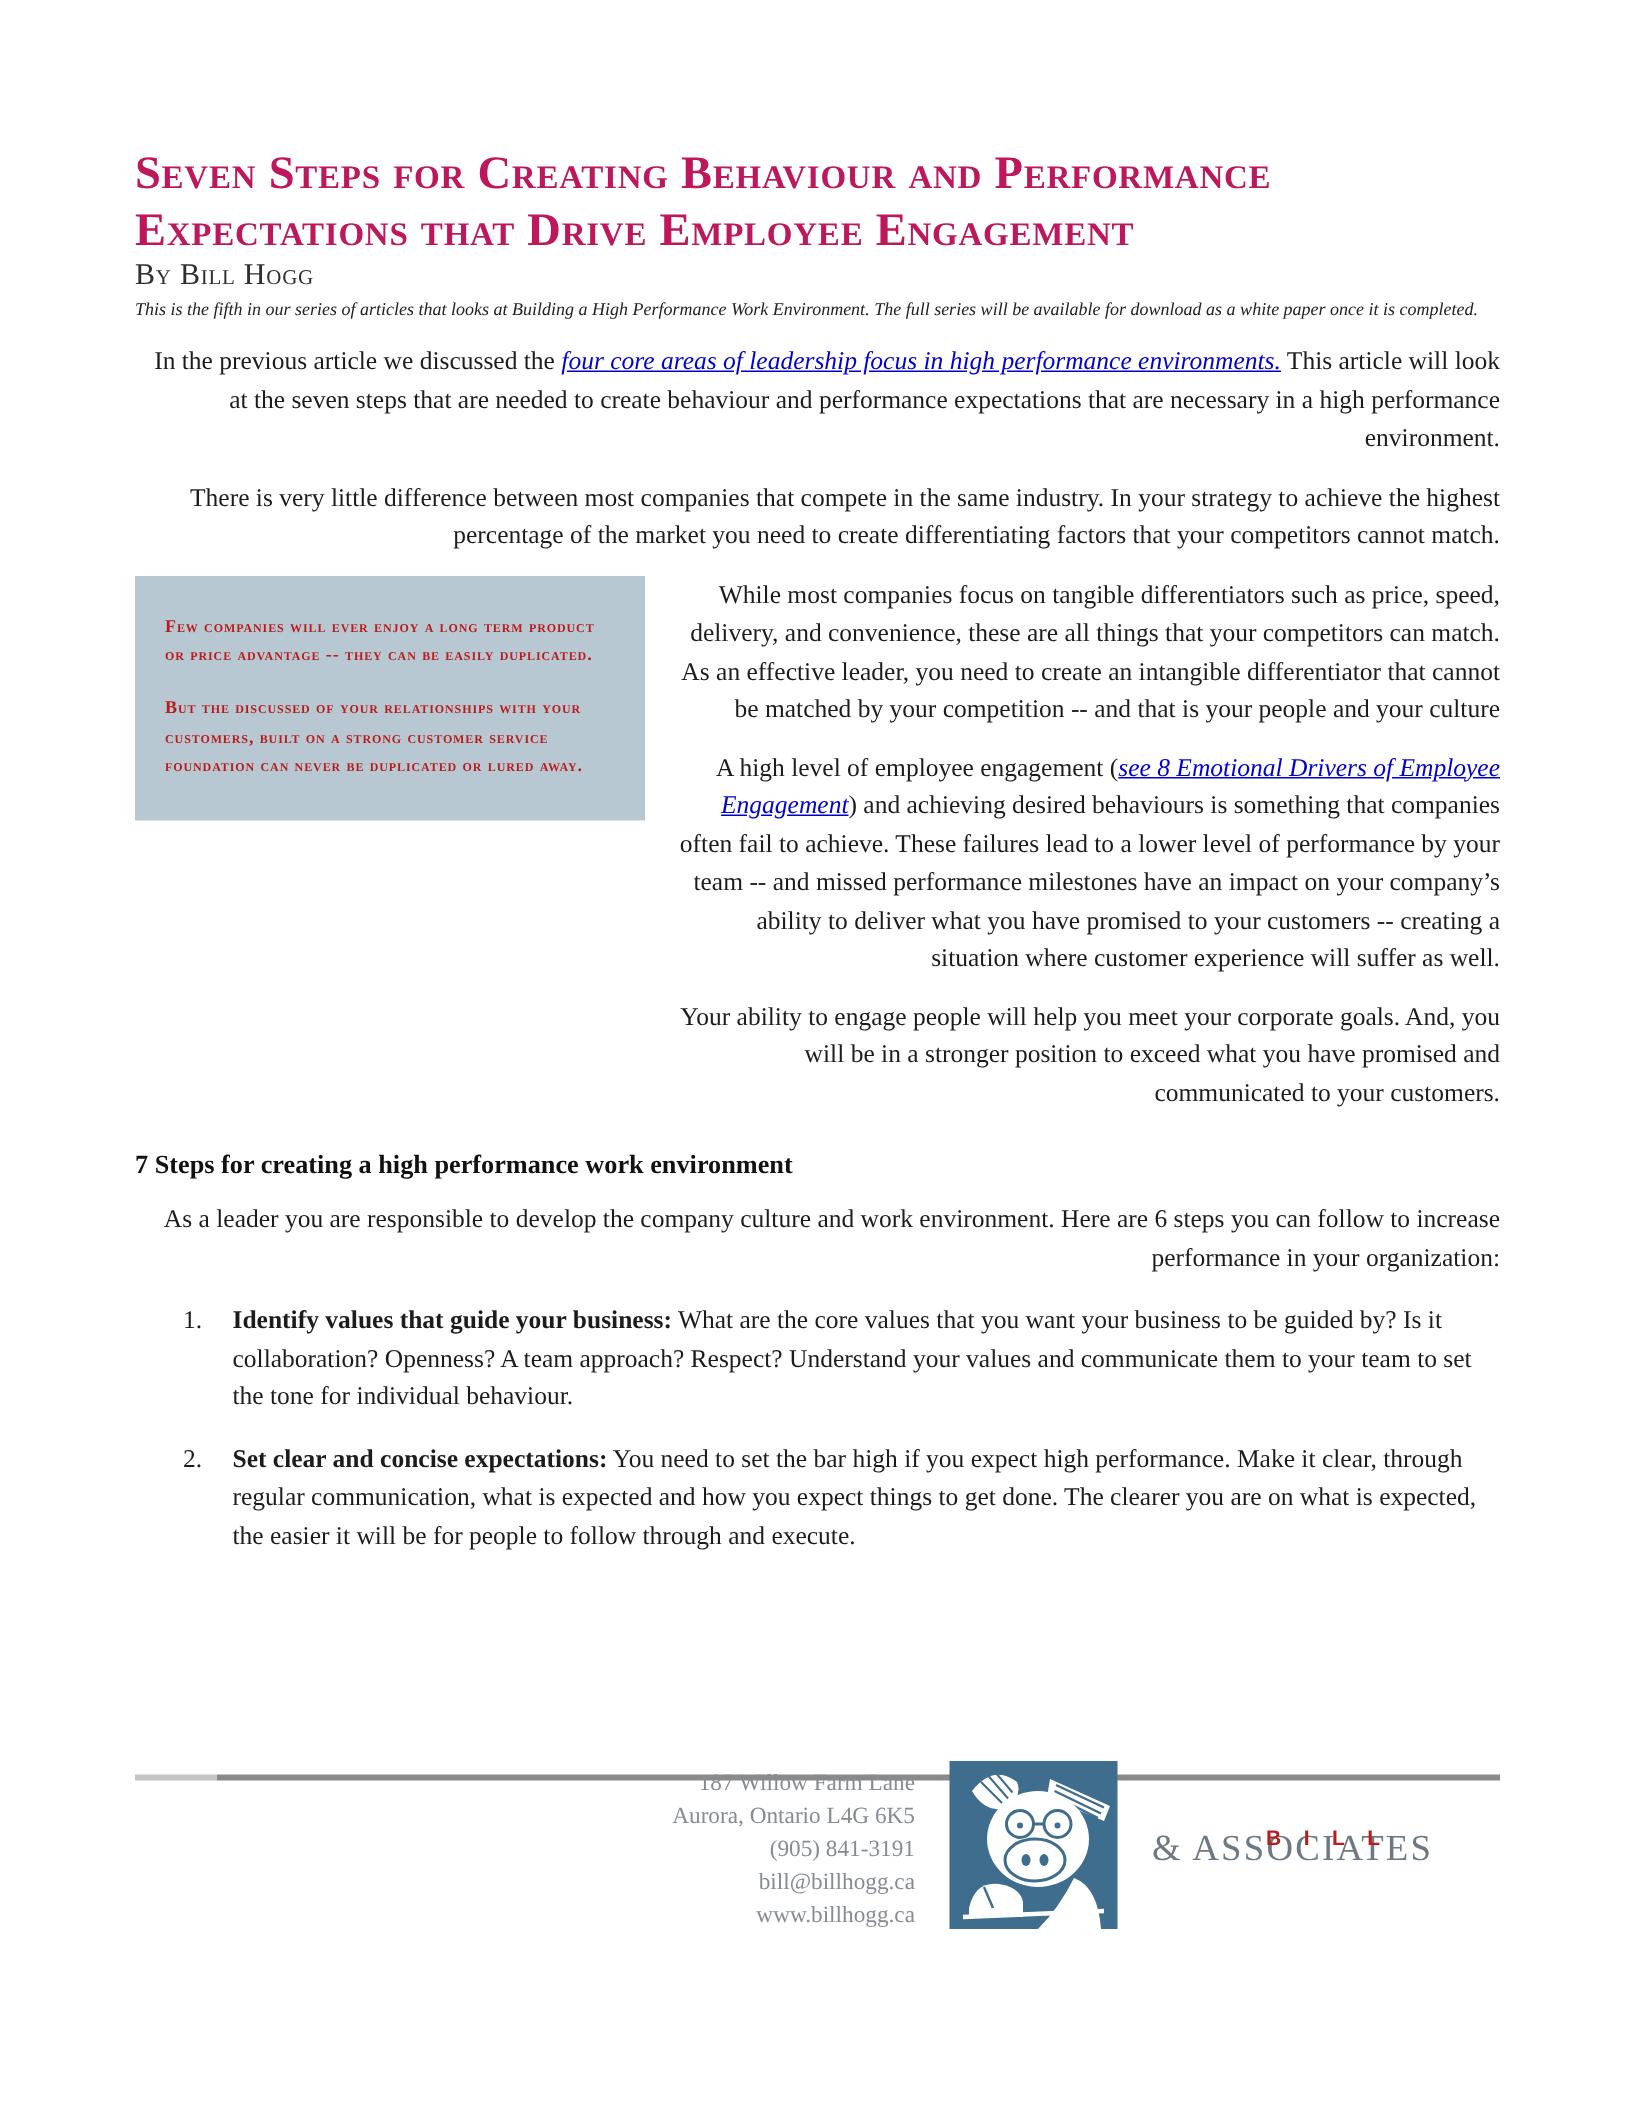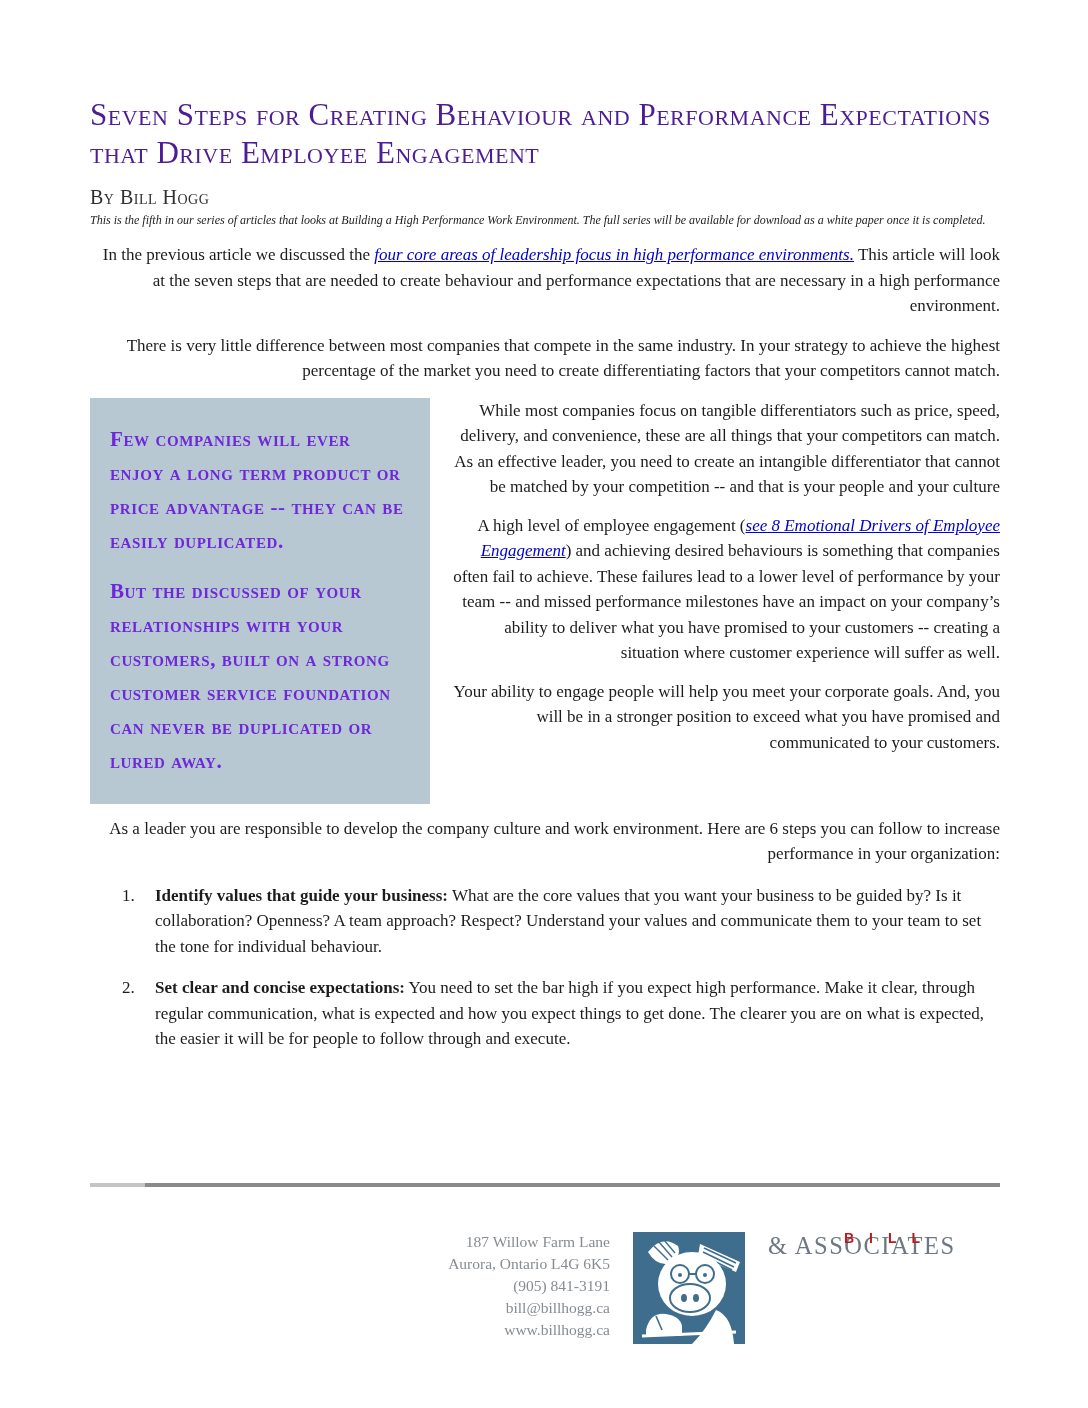--- a/index.html
+++ b/index.html
@@ -6,65 +6,65 @@
   html,body { background:#ffffff; }
   body {
     width:1088px; height:1408px; overflow:hidden;
     font-family:"Liberation Serif", serif;
     color:#1a1a1a;
   }
   .page { position:relative; width:1088px; height:1408px; background:#fff; }
   .content { padding:96px 88px 0 90px; }
 
   h1.doc-title {
-    font-size:31px; font-weight:normal; font-variant:small-caps;
-    color:#4c1d95; line-height:1.22; letter-spacing:0.5px;
-    margin-bottom:14px;
+    font-size:31px; font-weight:bold; font-variant:small-caps;
+    color:#be185d; line-height:1.22; letter-spacing:0.5px;
+    margin-bottom:0;
   }
   .byline {
     font-size:20px; font-variant:small-caps; color:#2f2f2f;
     margin-bottom:3px; letter-spacing:0.5px;
   }
   .italic-note {
     font-size:12px; font-style:italic; line-height:1.45;
     margin-bottom:13px; color:#222;
   }
   p.body-para { font-size:17px; line-height:1.5; margin-bottom:14px; color:#1c1c1c;text-align:right; }
   a.doc-link { color:#0000d0; text-decoration:underline; font-style:italic; }
 
   .two-col { display:flex; gap:14px; margin-top:8px; margin-bottom:12px; }
   .pull-quote {
     width:340px; flex:0 0 340px; align-self:flex-start;
     background:#b8c8d2; padding:24px 20px 26px 20px;
   }
   .pull-quote p {
-    font-size:21px; font-weight:bold; font-variant:small-caps;
-    color:#6d28d9; line-height:1.62; letter-spacing:0.6px;
+    font-size:12px; font-weight:bold; font-variant:small-caps;
+    color:#b91c1c; line-height:1.62; letter-spacing:0.6px;
     margin-bottom:16px;
   }
   .pull-quote p:last-child { margin-bottom:0; }
   .right-col { flex:1; padding-top:0; }
   .right-col p { margin-bottom:13px; }
 
   h2.section-heading {
     font-size:17.5px; font-weight:bold; color:#111;
     margin:10px 0 13px 0;
   }
   .steps { margin-top:4px; }
   .step { display:flex; font-size:17px; line-height:1.5; margin:16px 0 0 32px; color:#1c1c1c; }
   .step-num { flex:0 0 33px; }
   .step-lead { font-weight:bold; }
 
   .divider {
     position:absolute; left:90px; right:88px; top:1183px; height:4px;
     background:linear-gradient(to right, #c4c4c4 0 6%, #8a8a8a 6% 100%);
   }
   .footer {
-    position:absolute; top:1226px; right:88px;
-    display:flex; align-items:flex-start; gap:18px;
+    position:absolute; top:1168px; right:88px;
+    display:flex; align-items:center; gap:18px;
   }
   .address {
     text-align:right; font-size:15.5px; line-height:1.42;
     color:#868c91; padding-top:5px;
   }
   .logo-square { width:122px; height:124px; flex:0 0 122px; }
   .wordmark { position:relative; width:232px; color:#6d7882; padding-top:2px; }
   .wordmark .bill {
     position:absolute; top:4px; left:76px;
     font-family:"Liberation Sans", sans-serif; font-size:14px; font-weight:bold;
@@ -98,20 +98,21 @@
         <p>Few companies will ever enjoy a long term product or price advantage -- they can be easily duplicated.</p>
         <p>But the discussed of your relationships with your customers, built on a strong customer service foundation can never be duplicated or lured away.</p>
       </div>
       <div class="right-col">
         <p class="body-para">While most companies focus on tangible differentiators such as price, speed, delivery, and convenience, these are all things that your competitors can match. As an effective leader, you need to create an intangible differentiator that cannot be matched by your competition -- and that is your people and your culture</p>
         <p class="body-para"><span>A high level of employee engagement (</span><a class="doc-link" href="#">see 8 Emotional Drivers of Employee Engagement</a><span>) and achieving desired behaviours is something that companies often fail to achieve. These failures lead to a lower level of performance by your team -- and missed performance milestones have an impact on your company’s ability to deliver what you have promised to your customers -- creating a situation where customer experience will suffer as well.</span></p>
         <p class="body-para">Your ability to engage people will help you meet your corporate goals. And, you will be in a stronger position to exceed what you have promised and communicated to your customers.</p>
       </div>
     </div>
 
+    <h2 class="section-heading">7 Steps for creating a high performance work environment</h2>
 
     <p class="body-para">As a leader you are responsible to develop the company culture and work environment. Here are 6 steps you can follow to increase performance in your organization:</p>
 
     <div class="steps">
       <div class="step">
         <span class="step-num">1.</span>
         <span><span class="step-lead">Identify values that guide your business:</span><span> What are the core values that you want your business to be guided by? Is it collaboration? Openness? A team approach? Respect? Understand your values and communicate them to your team to set the tone for individual behaviour.</span></span>
       </div>
       <div class="step">
         <span class="step-num">2.</span>

